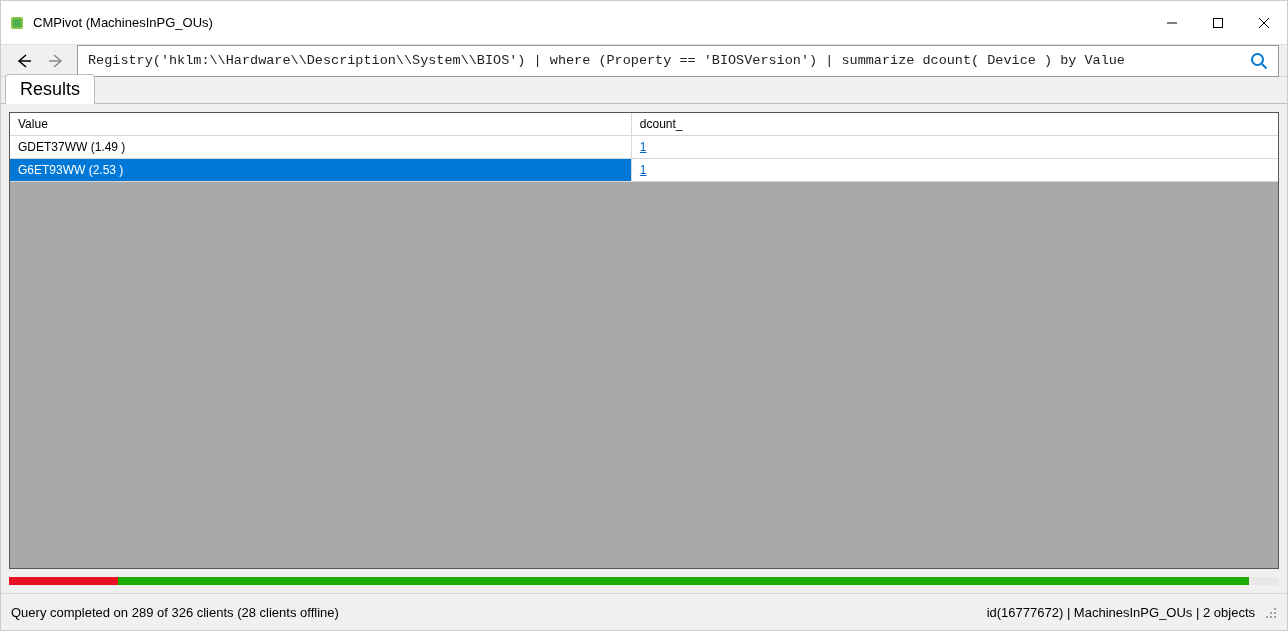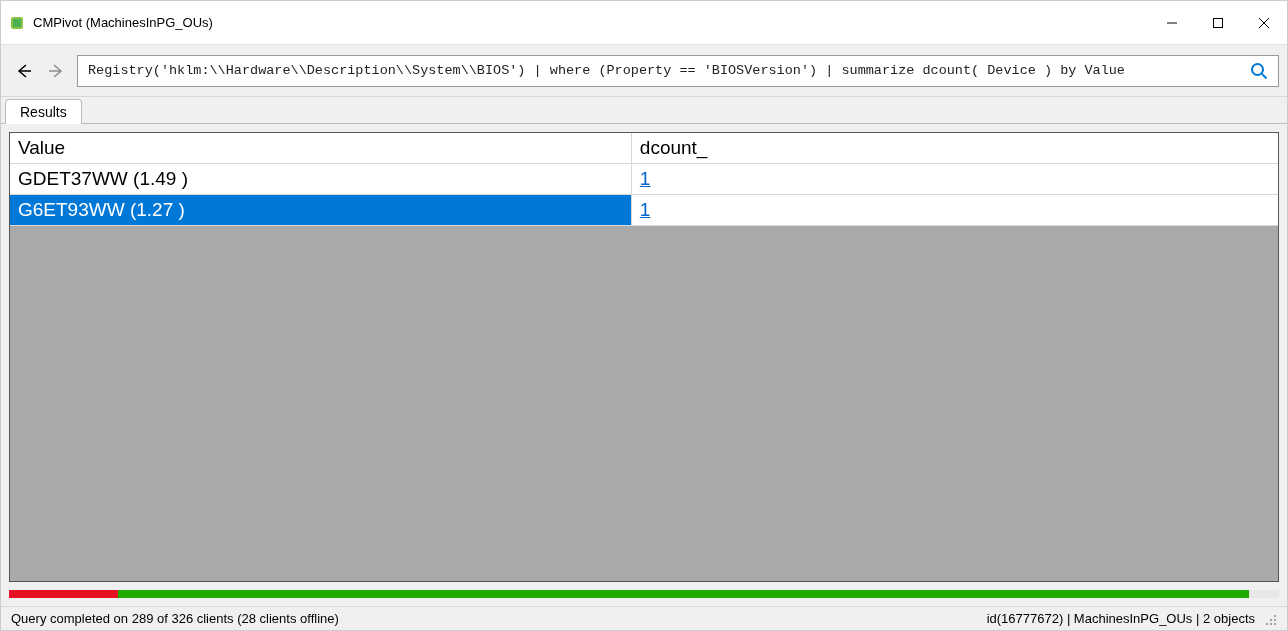--- a/index.html
+++ b/index.html
@@ -33,21 +33,21 @@
   .titlebar-title { font-size: 13px; }
   .win-controls { display: flex; height: 100%; }
   .win-btn {
     width: 46px; height: 100%;
     display: flex; align-items: center; justify-content: center;
     cursor: default;
   }
   .win-btn svg { stroke: #000; }
   
   .toolbar {
-    height: 52px;
+    height: 32px;
     background: #f0f0f0;
     border-bottom: 1px solid #d8d8d8;
     display: flex;
     align-items: center;
     padding: 0 8px;
     gap: 6px;
   }
   .nav-btn {
     width: 28px; height: 28px;
     display: flex; align-items: center; justify-content: center;
@@ -86,21 +86,21 @@
   }
   .tab {
     padding: 4px 14px;
     border: 1px solid #bdbdbd;
     border-bottom: none;
     border-top-left-radius: 4px;
     border-top-right-radius: 4px;
     background: #fff;
     position: relative;
     top: 1px;
-    font-size: 14px;
+    font-size: 18px;
   }
   
   .content {
     flex: 1;
     background: #f0f0f0;
     padding: 8px 8px 8px 8px;
     display: flex;
     flex-direction: column;
     border-top: 1px solid #bdbdbd;
   }
@@ -109,21 +109,21 @@
     border: 1px solid #555;
     background: #a9a9a9;
     display: flex;
     flex-direction: column;
   }
   table.grid {
     border-collapse: collapse;
     width: 100%;
     table-layout: fixed;
     background: #fff;
-    font-size: 19px;
+    font-size: 12px;
     border-radius: 10px;
   }
   table.grid th {
     text-align: left;
     font-weight: 400;
     padding: 4px 8px;
     background: #fff;
     border-right: 1px solid #d8d8d8;
     border-bottom: 1px solid #d8d8d8;
     height: 22px;
@@ -151,21 +151,21 @@
     height: 8px;
     background: #e8e8e8;
     display: flex;
     margin-top: 8px;
   }
   .progress .seg-red { background: #e81123; }
   .progress .seg-green { background: #1faa00; }
   .progress .seg-remain { background: #e8e8e8; }
   
   .statusbar {
-    height: 24px;
+    height: 37px;
     background: #f0f0f0;
     border-top: 1px solid #d8d8d8;
     display: flex;
     align-items: center;
     justify-content: space-between;
     padding: 0 10px;
     font-size: 13px;
   }
   .statusbar-right { display: flex; align-items: center; gap: 4px; margin-left: 33px; }
   .grip {
@@ -247,21 +247,21 @@
           <th>Value</th>
           <th>dcount_</th>
         </tr>
       </thead>
       <tbody>
         <tr>
           <td class="val-cell">GDET37WW (1.49 )</td>
           <td class="link-cell"><span class="link">1</span></td>
         </tr>
         <tr class="selected">
-          <td class="val-cell">G6ET93WW (1.27 )</td>
+          <td class="val-cell">G6ET93WW (2.53 )</td>
           <td class="link-cell"><span class="link">1</span></td>
         </tr>
       </tbody>
     </table>
   </div>
   <div class="progress">
     <div class="seg-red" style="width:8.6%"></div>
     <div class="seg-green" style="width:89%"></div>
     <div class="seg-remain" style="flex:1"></div>
   </div>

